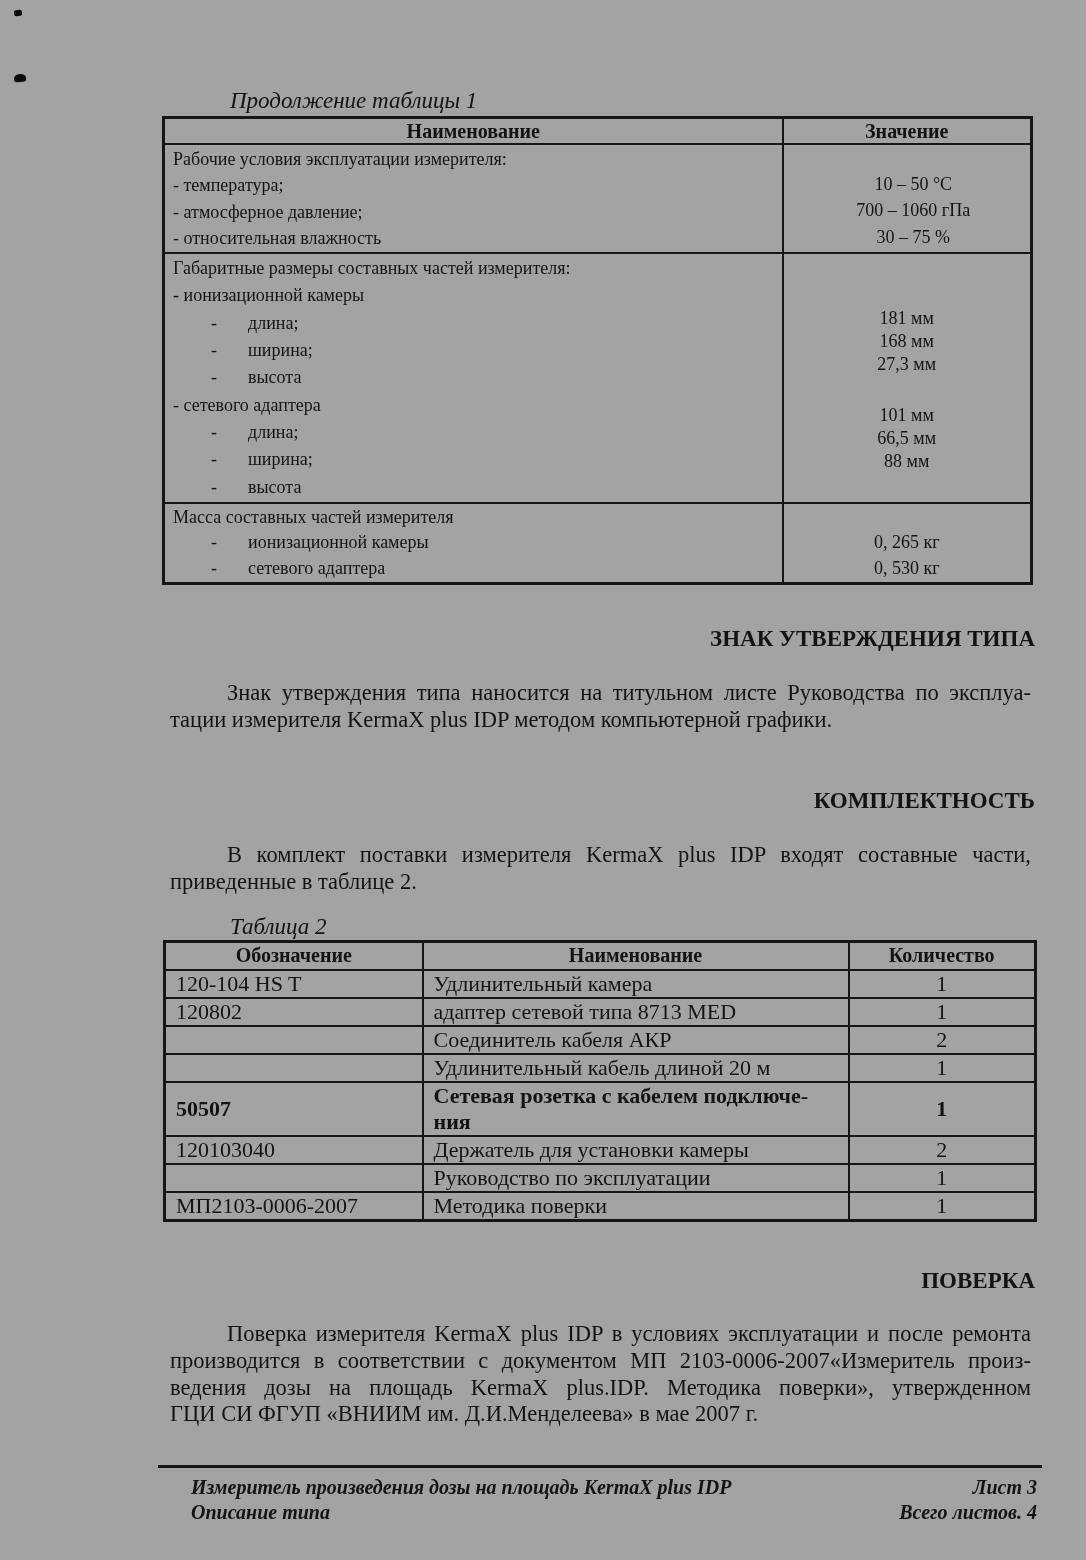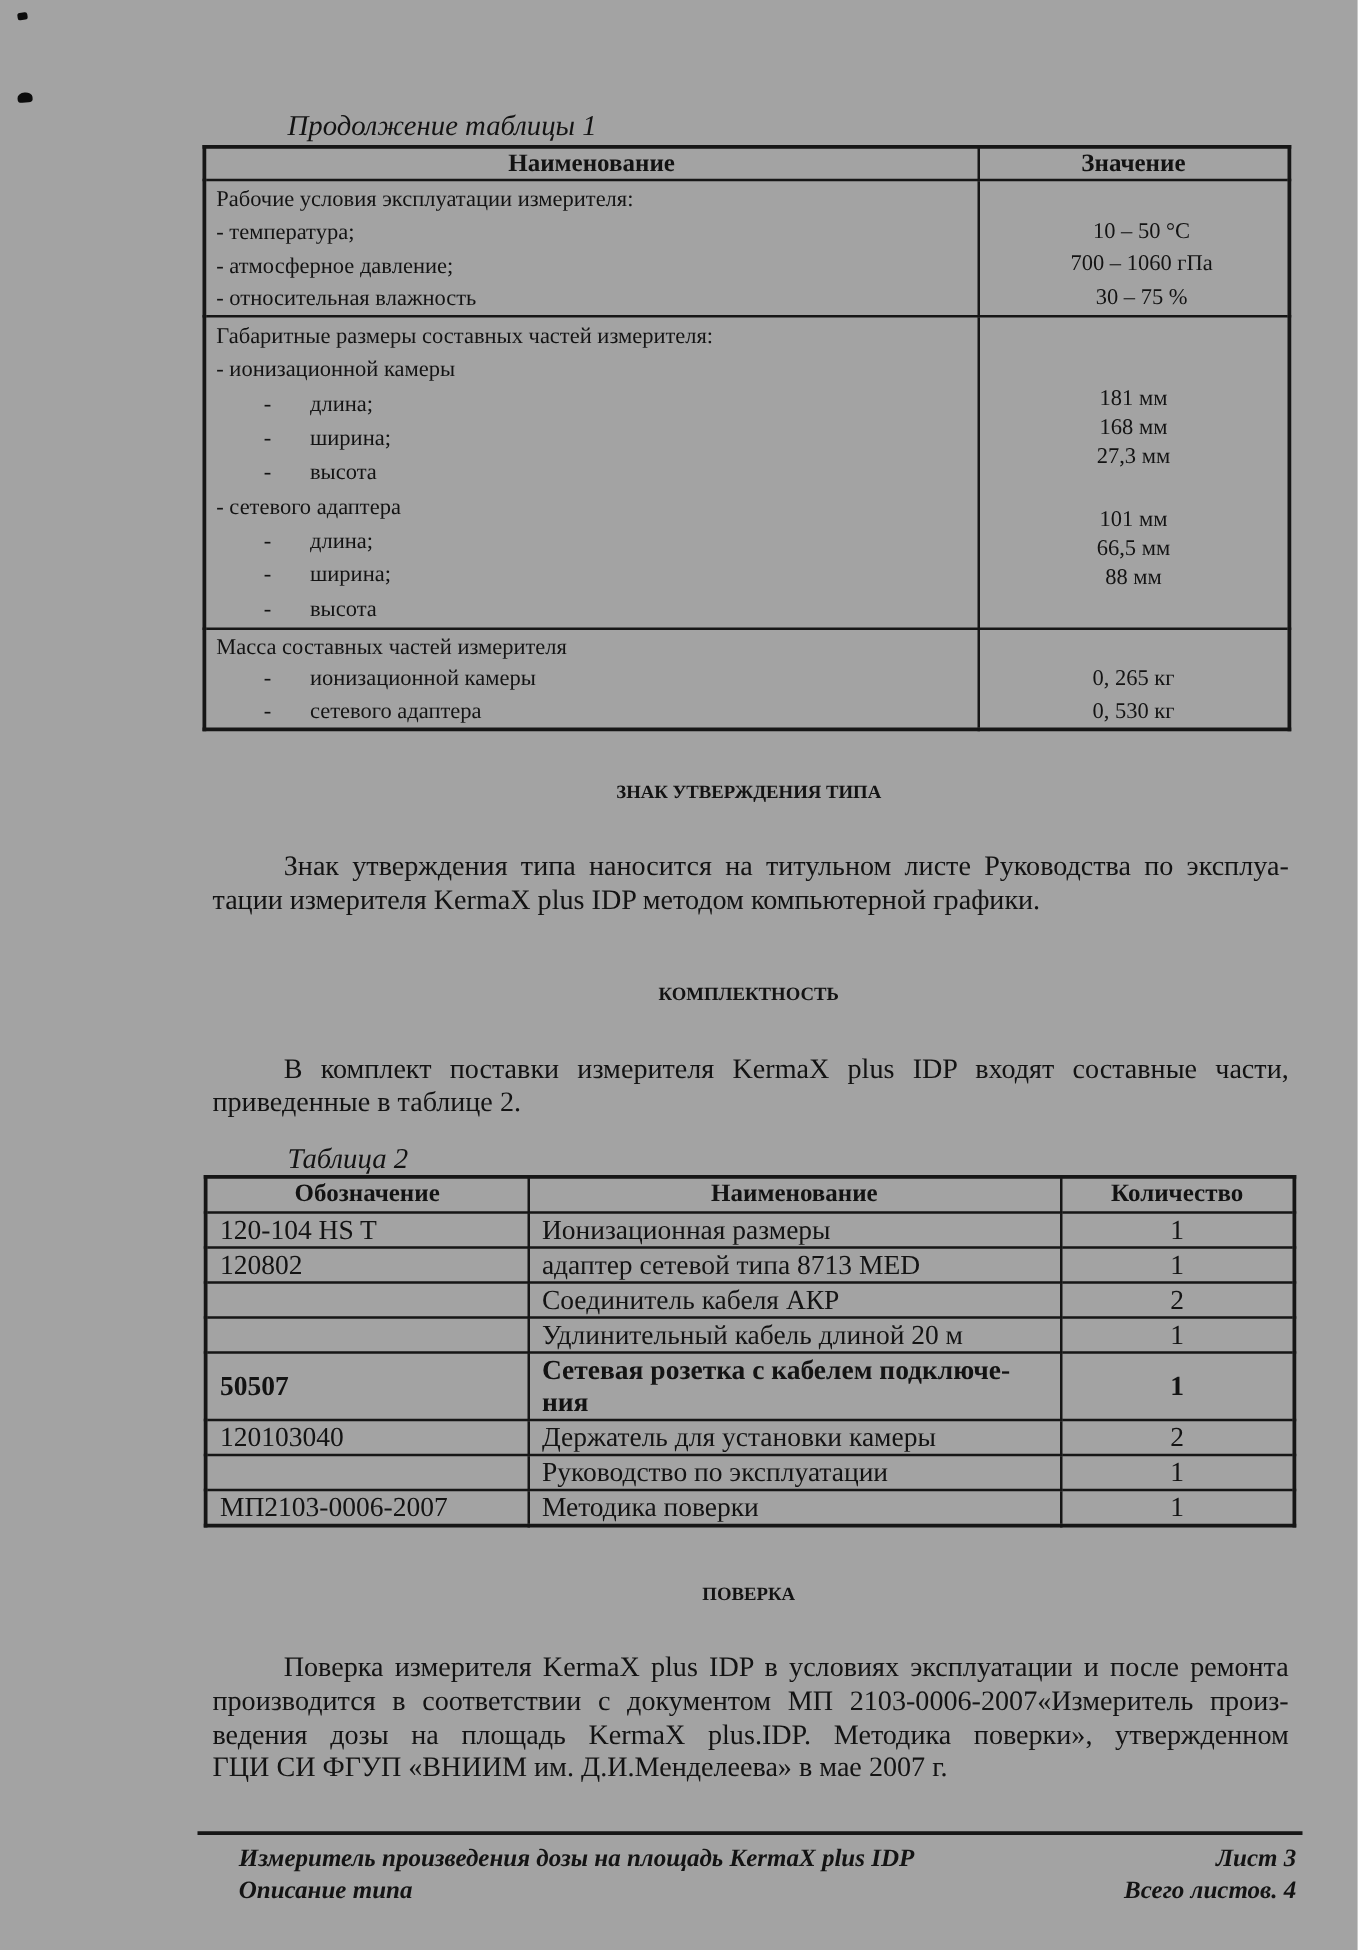--- a/index.html
+++ b/index.html
@@ -37,21 +37,21 @@
   .r2 .val{padding-top:53px;}
   .r2 .val .grp div{line-height:23px;}
   .r2 .val .gap{height:28px;}
   .r3 .name div{line-height:25.4px;}
   .r3 .val .skip{height:25px;}
   .r3 .val div{line-height:26px;}
   .sub{display:flex;padding-left:38px;}
   .sub .dash{width:37px;flex:0 0 37px;}
 
   
-  .h{position:absolute;left:163px;width:872px;text-align:center;font-weight:bold;font-size:15px;}
+  .h{position:absolute;left:163px;width:872px;text-align:right;font-weight:bold;font-size:23px;}
   .h1{top:626px;}
   .h2{top:788px;}
   .h3{top:1268px;}
   .para{position:absolute;left:170px;width:861px;font-size:22.5px;line-height:27.4px;}
   .p1{top:679px;}
   .p2{top:841px;}
   .p3{top:1321px;line-height:26.8px;}
   .ln{text-align:justify;text-align-last:justify;}
   .ln-last{text-align:left;text-align-last:auto;}
   .indent{text-indent:57px;}
@@ -193,21 +193,21 @@
         <col>
       </colgroup>
     <tbody>
         <tr class="hdr">
       <td>Обозначение</td>
       <td>Наименование</td>
       <td>Количество</td>
     </tr>
     <tr>
       <td class="code">120-104 HS T</td>
-      <td class="nm">Ионизационная размеры</td>
+      <td class="nm">Удлинительный камера</td>
       <td class="qty">1</td>
     </tr>
     <tr>
       <td class="code">120802</td>
       <td class="nm">адаптер сетевой типа 8713 MED</td>
       <td class="qty">1</td>
     </tr>
     <tr>
       <td class="code"></td>
       <td class="nm">Соединитель кабеля АКР</td>

